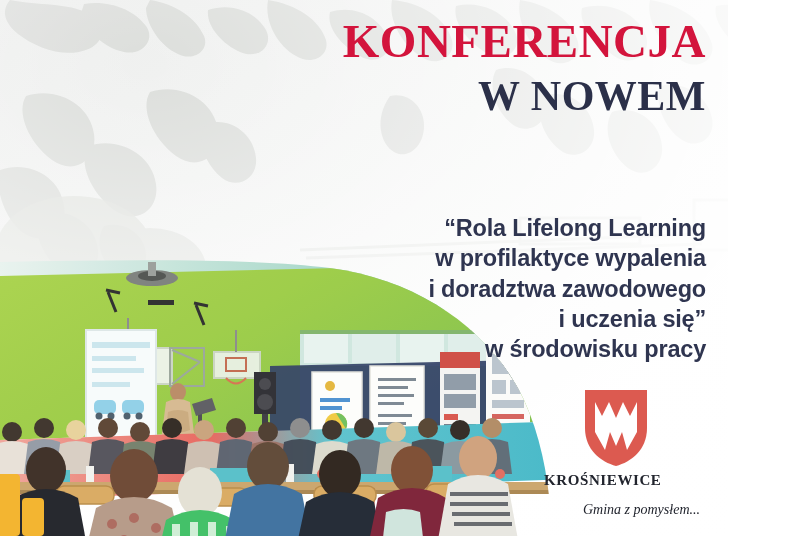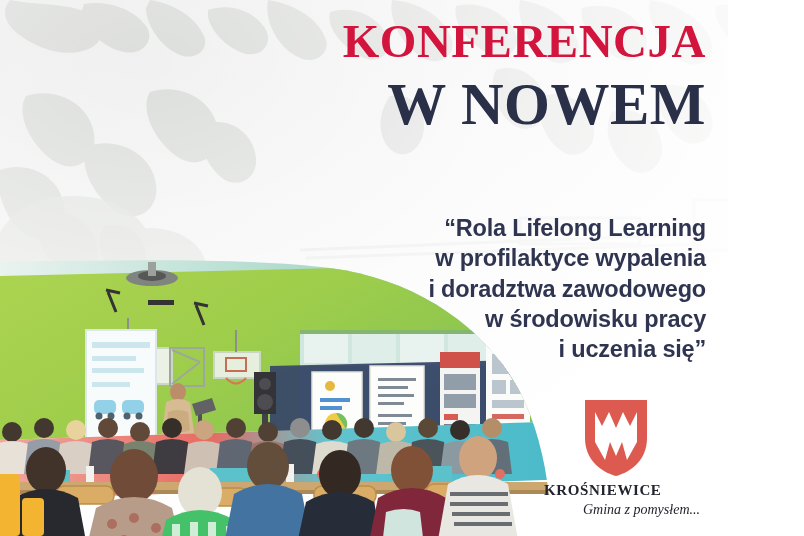--- a/index.html
+++ b/index.html
@@ -33,21 +33,21 @@
     font-family:"Liberation Serif",serif;
     line-height:1.0;
   }
   .headline .l1{
     display:block;
     font-size:47px;font-weight:bold;letter-spacing:.5px;
     color:#D3143C;
   }
   .headline .l2{
     display:block;margin-top:10px;
-    font-size:59px;font-weight:bold;letter-spacing:.5px;
+    font-size:42px;font-weight:bold;letter-spacing:.5px;
     color:#2B3049;
   }
 
   
   .quote{
     position:absolute;right:22px;top:213px;width:430px;
     text-align:right;
     font-family:"Liberation Sans",sans-serif;
     font-weight:bold;font-size:23.5px;line-height:1.29;
     color:#2F3550;
@@ -61,21 +61,21 @@
     text-align:center;
   }
   .logo .crest{display:block;margin:0 auto;}
   .logo .town{
     display:block;margin-top:0;
     font-family:"Liberation Serif",serif;
     font-weight:bold;font-size:15px;letter-spacing:.6px;
     color:#22252e;text-align:left;padding-left:18px;
   }
   .logo .motto{
-    display:block;margin-top:3px;
+    display:block;margin-top:13px;
     font-family:"Liberation Serif",serif;
     font-style:italic;font-size:14px;
     color:#22252e;text-align:right;padding-right:6px;
   }
 </style>
 </head>
 <body>
 
 <div id="poster">
 
@@ -472,22 +472,22 @@
 
   <div class="headline">
     <span class="l1">KONFERENCJA</span>
     <span class="l2">W NOWEM</span>
   </div>
 
   <div class="quote">
     <span class="ql">“Rola Lifelong Learning</span>
     <span class="ql">w profilaktyce wypalenia</span>
     <span class="ql">i doradztwa zawodowego</span>
+    <span class="ql">i uczenia się”</span>
     <span class="ql">w środowisku pracy</span>
-    <span class="ql">i uczenia się”</span>
   </div>
 
   <div class="logo">
     <span class="crest">
       <svg width="66" height="80" viewBox="0 0 66 80">
         <path d="M2 2 L64 2 L64 40 C64 62 48 74 33 78 C18 74 2 62 2 40 Z" fill="#DC5A50"></path>
         <path d="M12 14 L12 44 L22 62 L27 44 L33 58 L39 44 L44 62 L54 44 L54 14
                  L47 28 L40 14 L33 30 L26 14 L19 28 Z" fill="#FFFFFF"></path>
       </svg>
     </span>

